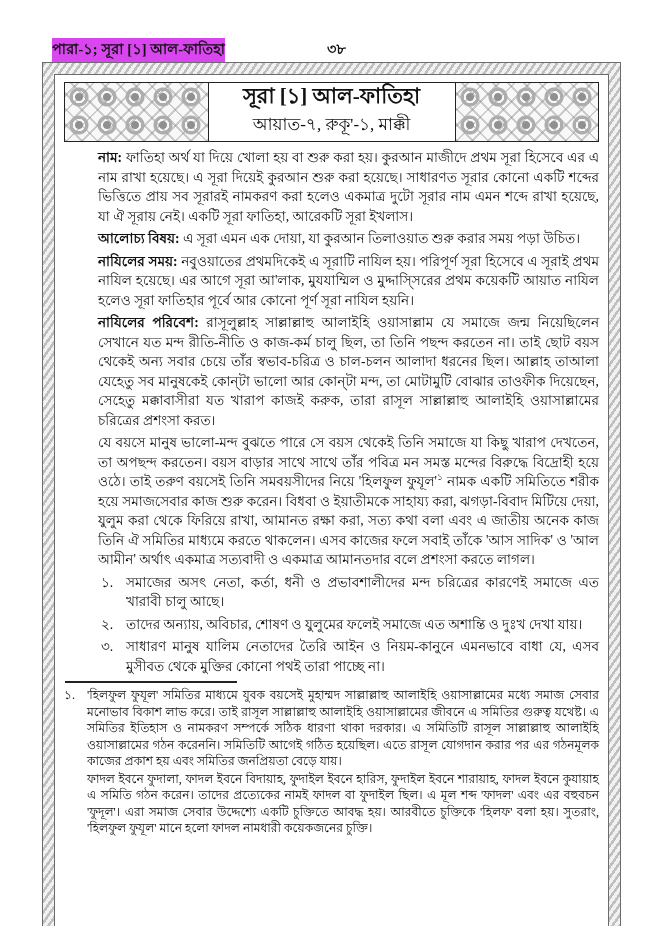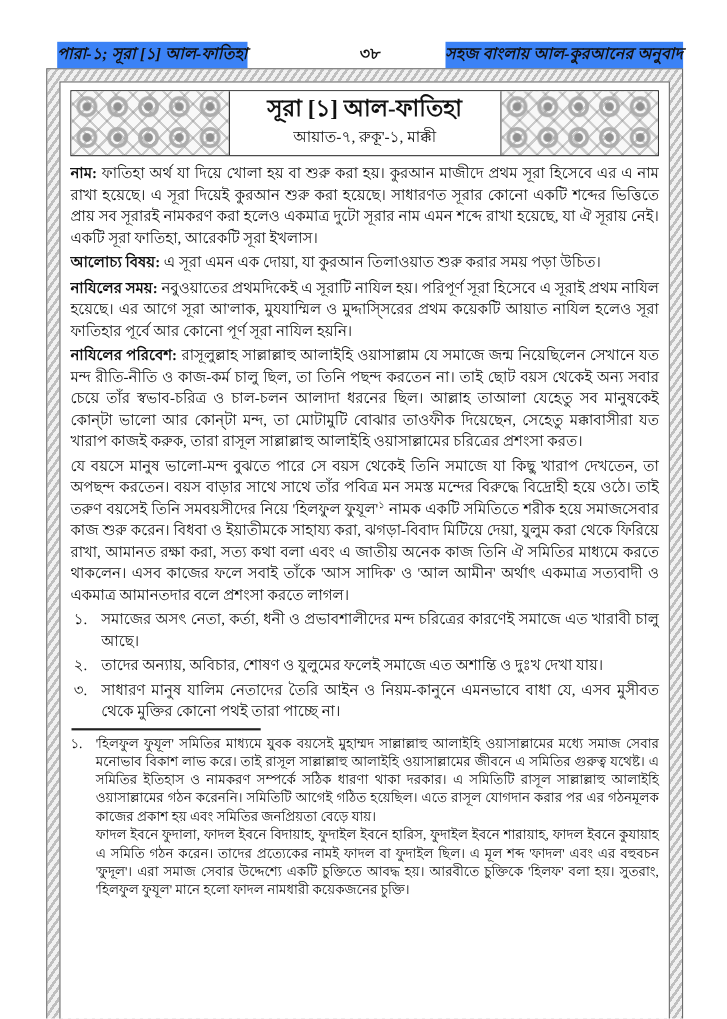--- a/index.html
+++ b/index.html
@@ -8,21 +8,21 @@
     font-family:"Liberation Serif","DejaVu Sans",serif;
     overflow:hidden;position:relative;
   }
   
   .running-head{
     position:absolute;top:38px;left:52px;right:40px;
     display:flex;justify-content:space-between;align-items:baseline;
     font-size:14.5px;font-weight:bold;letter-spacing:.1px;
   }
   .running-head .pageno{position:absolute;left:0;right:0;text-align:center;font-weight:bold;}
-  .running-head .rh-left,.running-head .rh-right{position:relative;z-index:1;background:#3b82f6;font-style:italic;}
+  .running-head .rh-left,.running-head .rh-right{position:relative;z-index:1;background:#d946ef;}
   
   .frame{
     position:absolute;top:62px;left:42px;width:579px;height:896px;
     box-sizing:border-box;border:1px solid #6b6b6b;padding:11px;
     background:repeating-linear-gradient(125deg,#bfbfbf 0 2.5px,#f1f1f1 2.5px 6px);
   }
   .frame-inner{
     box-sizing:border-box;width:100%;height:100%;
     background:#fff;border:1px solid #6b6b6b;
     padding:5px 9px 0 9px;overflow:hidden;
@@ -38,44 +38,43 @@
       repeating-linear-gradient(45deg,rgba(130,130,130,.38) 0 2px,transparent 2px 11px),
       repeating-linear-gradient(-45deg,rgba(130,130,130,.38) 0 2px,transparent 2px 11px);
     background-size:28px 28px,28px 28px,auto,auto;
   }
   .title-box{
     width:248px;box-sizing:border-box;background:#fff;
     border-left:1.5px solid #222;border-right:1.5px solid #222;
     display:flex;flex-direction:column;align-items:center;justify-content:center;
   }
   .title{font-size:21px;font-weight:bold;line-height:1.1;}
-  .subtitle{font-size:14px;margin-top:3px;}
+  .subtitle{font-size:17px;margin-top:3px;}
   
-  .body-text{font-size:13.6px;line-height:19.5px;text-align:justify;}
+  .body-text{font-size:13.6px;line-height:19.5px;text-align:justify;margin-left:34px;}
   .body-text p{margin:0 0 3px 0;}
   .lead{font-weight:bold;}
   .fnref{font-size:9px;vertical-align:super;line-height:0;}
   .list-row{display:flex;margin:0 0 3px 0;}
   .list-num{width:28px;flex-shrink:0;padding-left:3px;box-sizing:border-box;}
   .list-text{flex:1;text-align:justify;}
   
   .fn-sep{width:172px;border-top:2px solid #222;margin:5px 0 4px 1px;}
   .footnote{font-size:12.2px;line-height:16.5px;text-align:justify;}
   .fn-row{display:flex;}
   .fn-marker{width:23px;flex-shrink:0;}
   .fn-text{flex:1;text-align:justify;}
   .fn-para2{margin-left:23px;margin-top:1px;text-align:justify;}
 </style>
 </head>
 <body>
 
 <div class="running-head">
   <span class="pageno">৩৮</span>
   <span class="rh-left">পারা-১; সূরা [১] আল-ফাতিহা</span>
-  <span class="rh-right">সহজ বাংলায় আল-কুরআনের অনুবাদ</span>
 </div>
 
 <div class="frame">
   <div class="frame-inner">
 
     <div class="title-band">
       <div class="ornament"></div>
       <div class="title-box">
         <div class="title">সূরা [১] আল-ফাতিহা</div>
         <div class="subtitle">আয়াত-৭, রুকূ'-১, মাক্কী</div>

